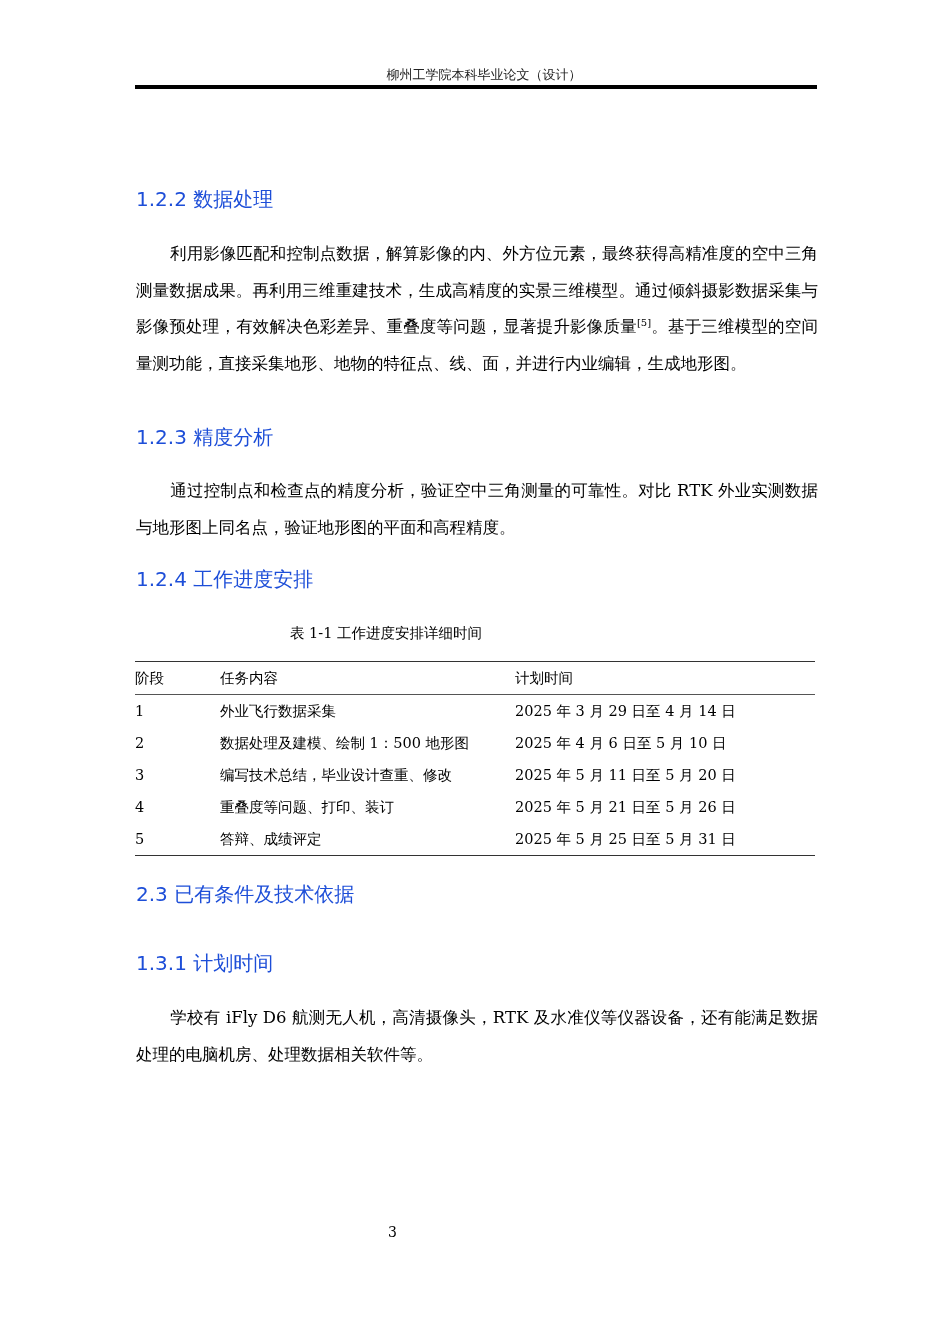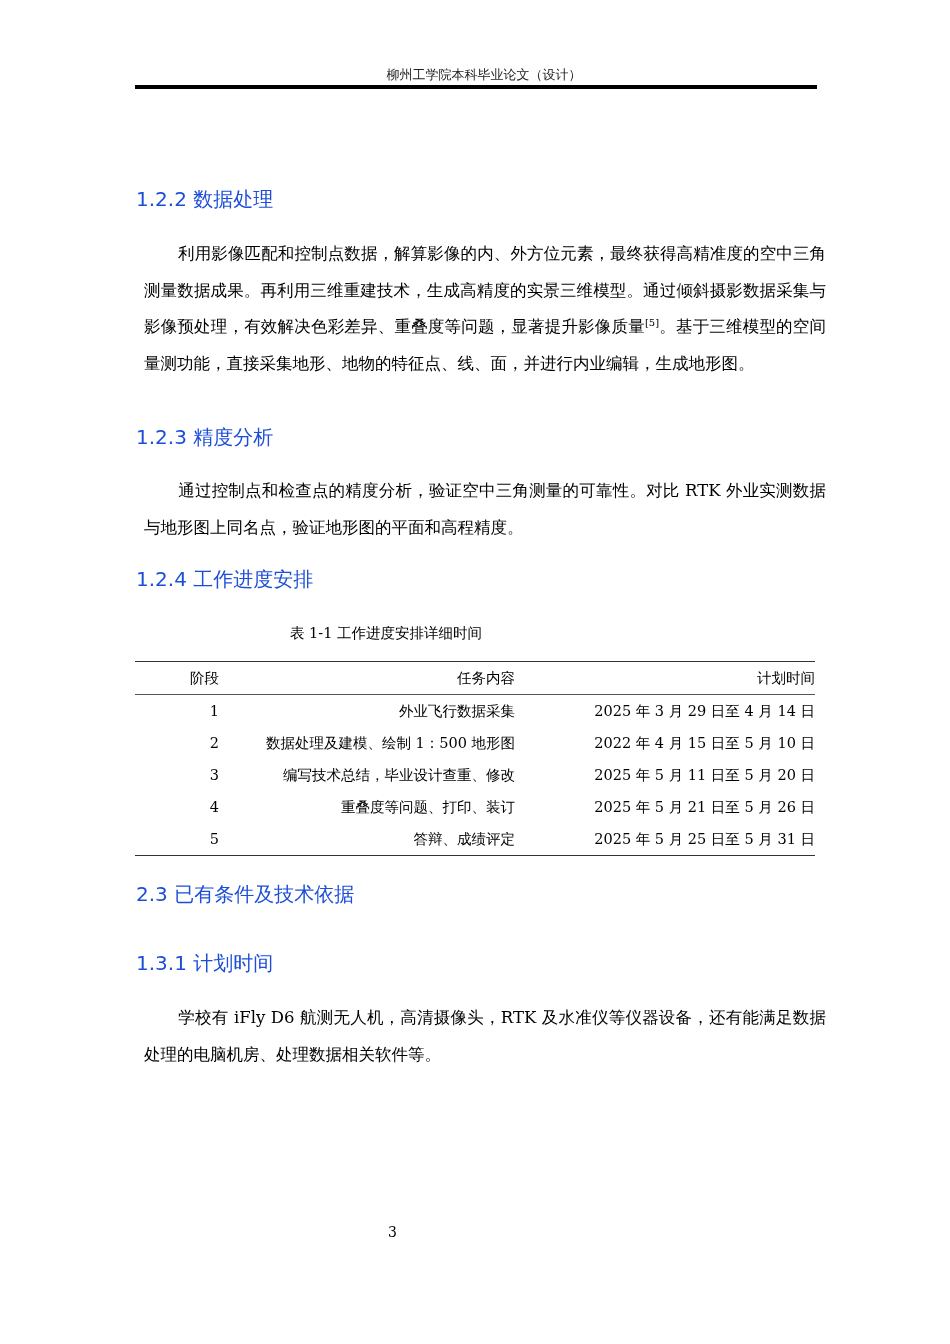--- a/index.html
+++ b/index.html
@@ -1,28 +1,28 @@
 <!DOCTYPE html>
 <html><head>
 <meta charset="utf-8">
 <style>
   html, body { margin: 0; padding: 0; background: #ffffff; }
   body { width: 950px; height: 1344px; position: relative; overflow: hidden; color: #000; font-family: "DejaVu Serif", "Liberation Serif", serif; }
   .header-text { position: absolute; left: 0; width: 950px; top: 66px; text-align: center; font-size: 13px; color: #222; padding-left: 9px; }
   .header-rule { position: absolute; left: 135px; width: 682px; top: 85px; height: 4px; background: #000; }
   .h { position: absolute; left: 136px; font-family: "DejaVu Sans", "Liberation Sans", sans-serif; font-size: 20px; color: #1d4ed8; }
-  .para { position: absolute; left: 136px; width: 682px; font-size: 16.5px; line-height: 36.5px; text-align: justify; margin-left: 8px; }
+  .para { position: absolute; left: 136px; width: 682px; font-size: 16.5px; line-height: 36.5px; text-align: justify; }
   .para .indent { display: inline-block; width: 34px; }
   .para sup { font-size: 10px; vertical-align: super; line-height: 0; }
   .caption { position: absolute; left: 0; width: 772px; top: 624px; text-align: center; font-size: 14.5px; }
   table.sched { position: absolute; left: 135px; top: 661px; width: 680px; border-collapse: collapse; font-size: 14.5px; }
   table.sched thead tr { border-top: 1.5px solid #333; border-bottom: 1.5px solid #555; }
   table.sched tbody tr:last-child { border-bottom: 1.5px solid #333; }
-  table.sched th, table.sched td { font-weight: normal; text-align: right; height: 32px; padding: 0; }
-  table.sched .c1 { width: 84px; text-align: right; }
+  table.sched th, table.sched td { font-weight: normal; text-align: left; height: 32px; padding: 0; }
+  table.sched .c1 { width: 84px; text-align: left; }
   table.sched .c2 { width: 295px; padding-left: 1px; }
   table.sched .c3 { padding-left: 0; }
   .page-num { position: absolute; left: 0; width: 785px; top: 1224px; text-align: center; font-size: 14px; }
 </style>
 </head>
 <body>
 
 <div class="header-text">柳州工学院本科毕业论文（设计）</div>
 <div class="header-rule"></div>
 
@@ -46,21 +46,21 @@
   </thead>
   <tbody>
     <tr>
       <td class="c1">1</td>
       <td class="c2">外业飞行数据采集</td>
       <td class="c3">2025 年 3 月 29 日至 4 月 14 日</td>
     </tr>
     <tr>
       <td class="c1">2</td>
       <td class="c2">数据处理及建模、绘制 1：500 地形图</td>
-      <td class="c3">2022 年 4 月 15 日至 5 月 10 日</td>
+      <td class="c3">2025 年 4 月 6 日至 5 月 10 日</td>
     </tr>
     <tr>
       <td class="c1">3</td>
       <td class="c2">编写技术总结，毕业设计查重、修改</td>
       <td class="c3">2025 年 5 月 11 日至 5 月 20 日</td>
     </tr>
     <tr>
       <td class="c1">4</td>
       <td class="c2">重叠度等问题、打印、装订</td>
       <td class="c3">2025 年 5 月 21 日至 5 月 26 日</td>

